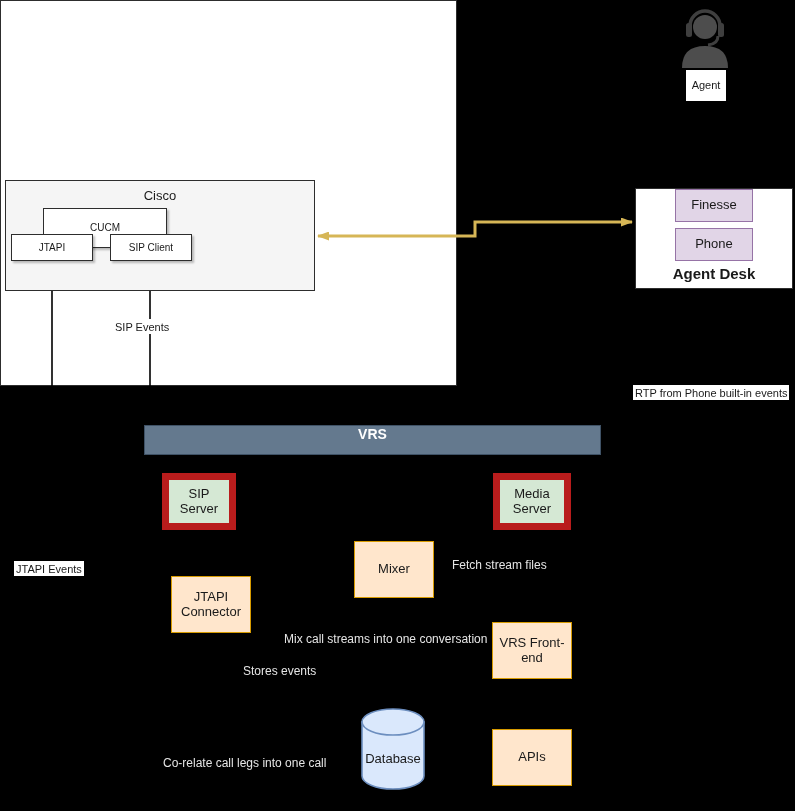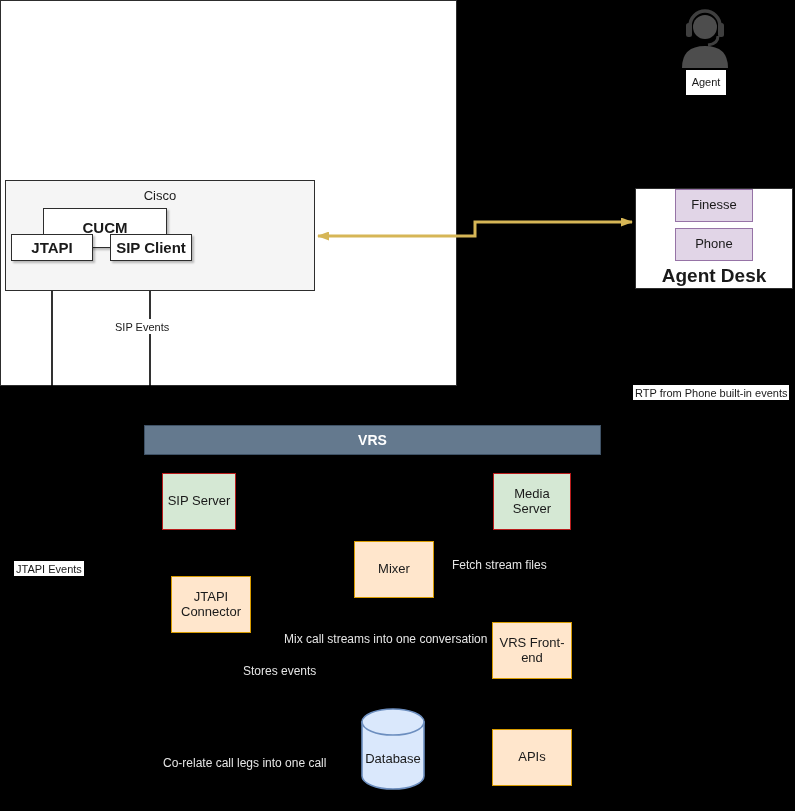--- a/index.html
+++ b/index.html
@@ -41,23 +41,22 @@
     align-items: flex-start;
     justify-content: center;
     padding-top: 8px;
     font-size: 13px;
     color: #1a1a1a;
   }
   .white-box {
     background: #ffffff;
     border: 1px solid #2d2d2d;
     box-shadow: 2px 2px 2px rgba(0,0,0,0.25);
-    font-size: 15px;
-    color: #1a1a1a;
-    font-weight: bold;
+    font-size: 10px;
+    color: #1a1a1a;
   }
   #cucm-box { left: 43px; top: 208px; width: 124px; height: 40px; }
   #jtapi-box { left: 11px; top: 234px; width: 82px; height: 27px; }
   #sipclient-box { left: 110px; top: 234px; width: 82px; height: 27px; }
 
   
   #agent-desk-box {
     left: 635px; top: 188px; width: 158px; height: 101px;
     background: #ffffff;
     border: 1px solid #2d2d2d;
@@ -72,58 +71,58 @@
     color: #1a1a1a;
     font-size: 13px;
     display: flex;
     align-items: center;
     justify-content: center;
     box-sizing: border-box;
   }
   #finesse-box { margin-bottom: 6px; }
   #agent-desk-label {
     margin-top: 4px;
-    font-size: 19px;
+    font-size: 15px;
     font-weight: bold;
     color: #1a1a1a;
   }
 
   
   #agent-icon-wrap {
     left: 672px; top: 6px; width: 66px; height: 62px;
   }
   #agent-label {
-    left: 686px; top: 70px; width: 40px; height: 25px;
+    left: 686px; top: 70px; width: 40px; height: 31px;
     background: #ffffff;
     color: #1a1a1a;
     font-size: 11px;
   }
 
   
   #vrs-container {
     left: 144px; top: 425px; width: 457px; height: 386px;
     background: #ffffff;
     border: 1px solid #2d2d2d;
     box-sizing: border-box;
   }
   #vrs-header {
     position: absolute;
     left: 144px; top: 425px; width: 457px; height: 30px;
     background: #64798e;
     border: 1px solid #3f5266;
     box-sizing: border-box;
-    display: flex; align-items: center; justify-content: center;
+    display: flex; align-items: flex-start; justify-content: center;
     color: #ffffff;
     font-size: 14px;
     font-weight: bold;
   }
 
   .green-box {
     background: #d5e8d4;
-    border: 1px solid #b91c1c;
+    border: 7px solid #b91c1c;
     color: #1a1a1a;
     font-size: 13px;
   }
   .orange-box {
     background: #ffe6cc;
     border: 1px solid #d79b00;
     color: #1a1a1a;
     font-size: 13px;
   }
   #sip-server-box { left: 162px; top: 473px; width: 74px; height: 57px; }

